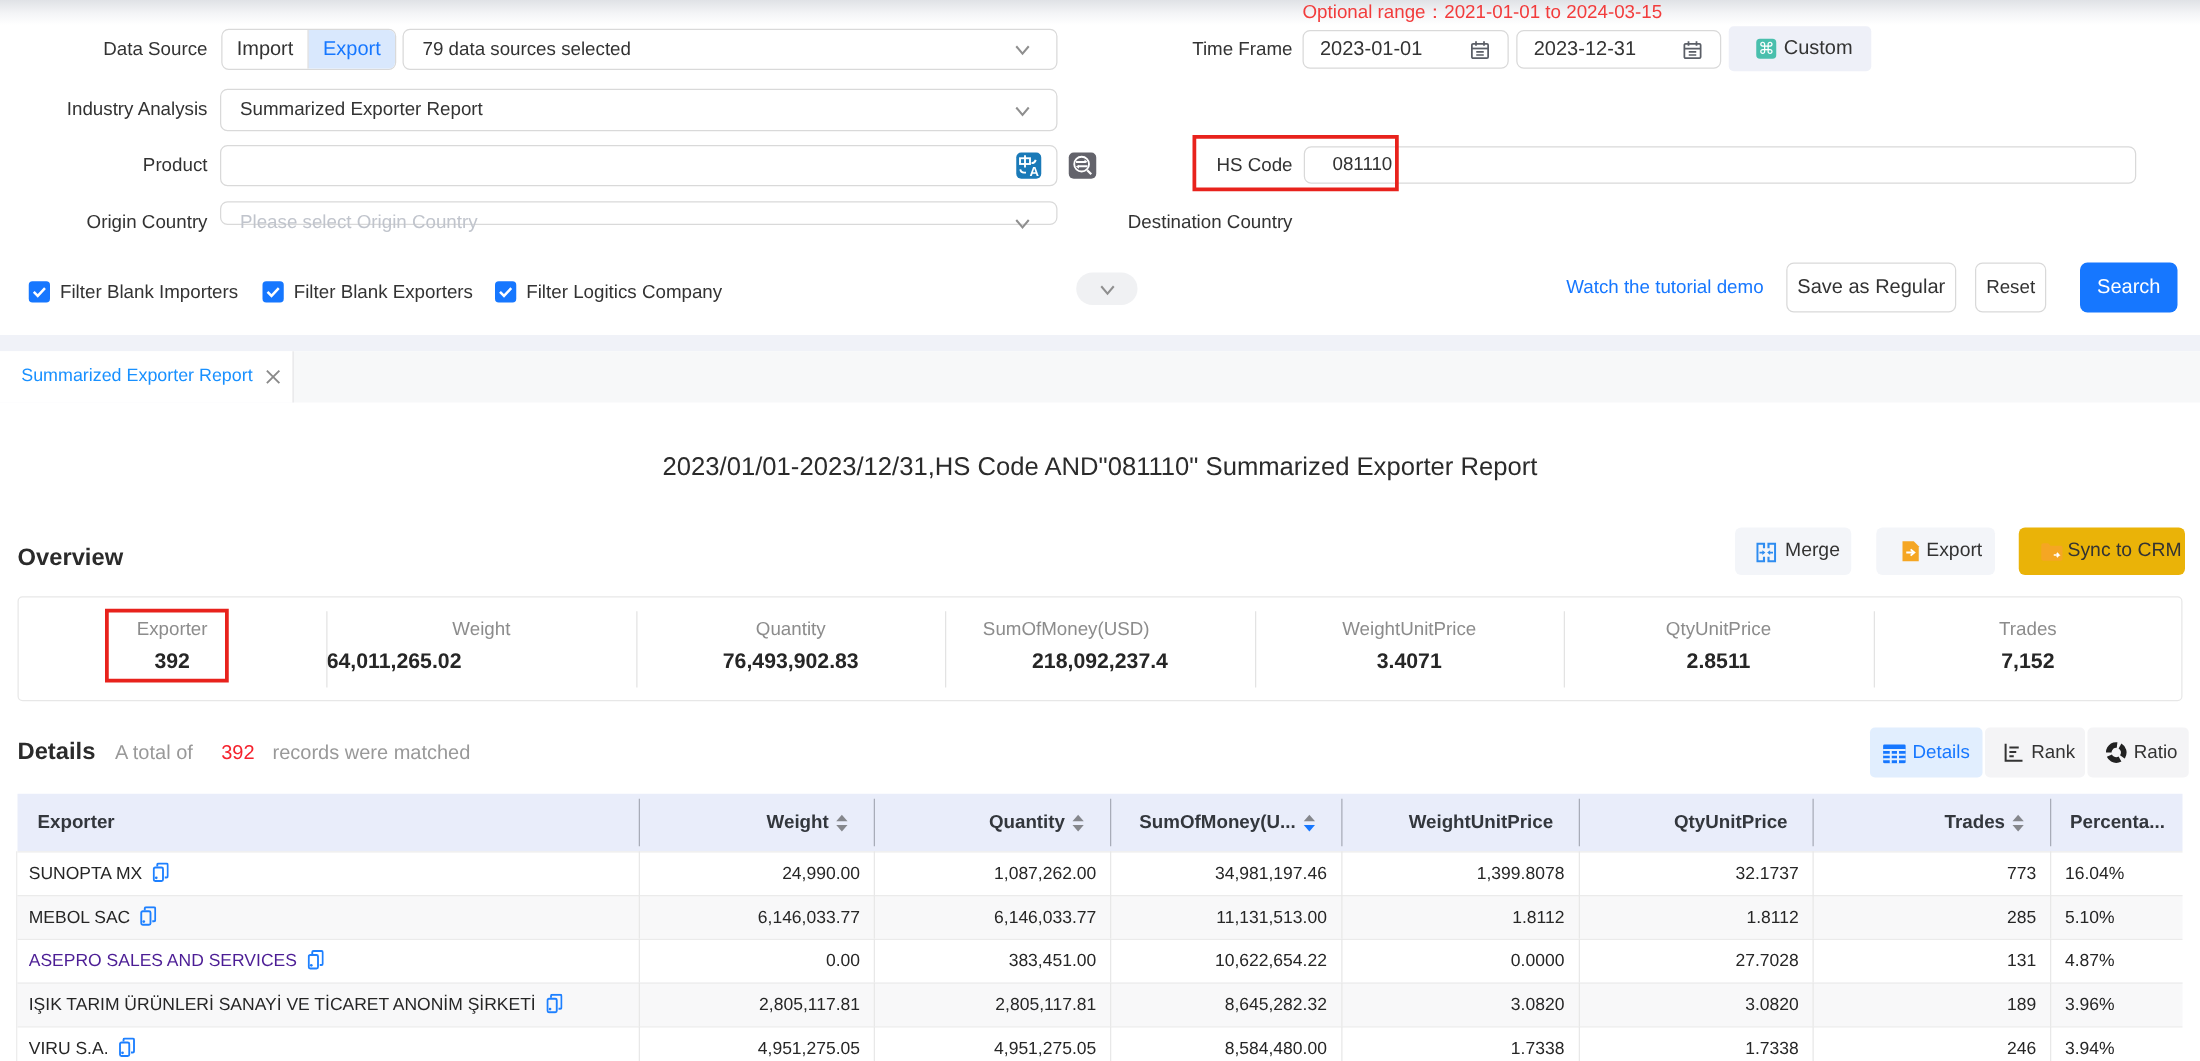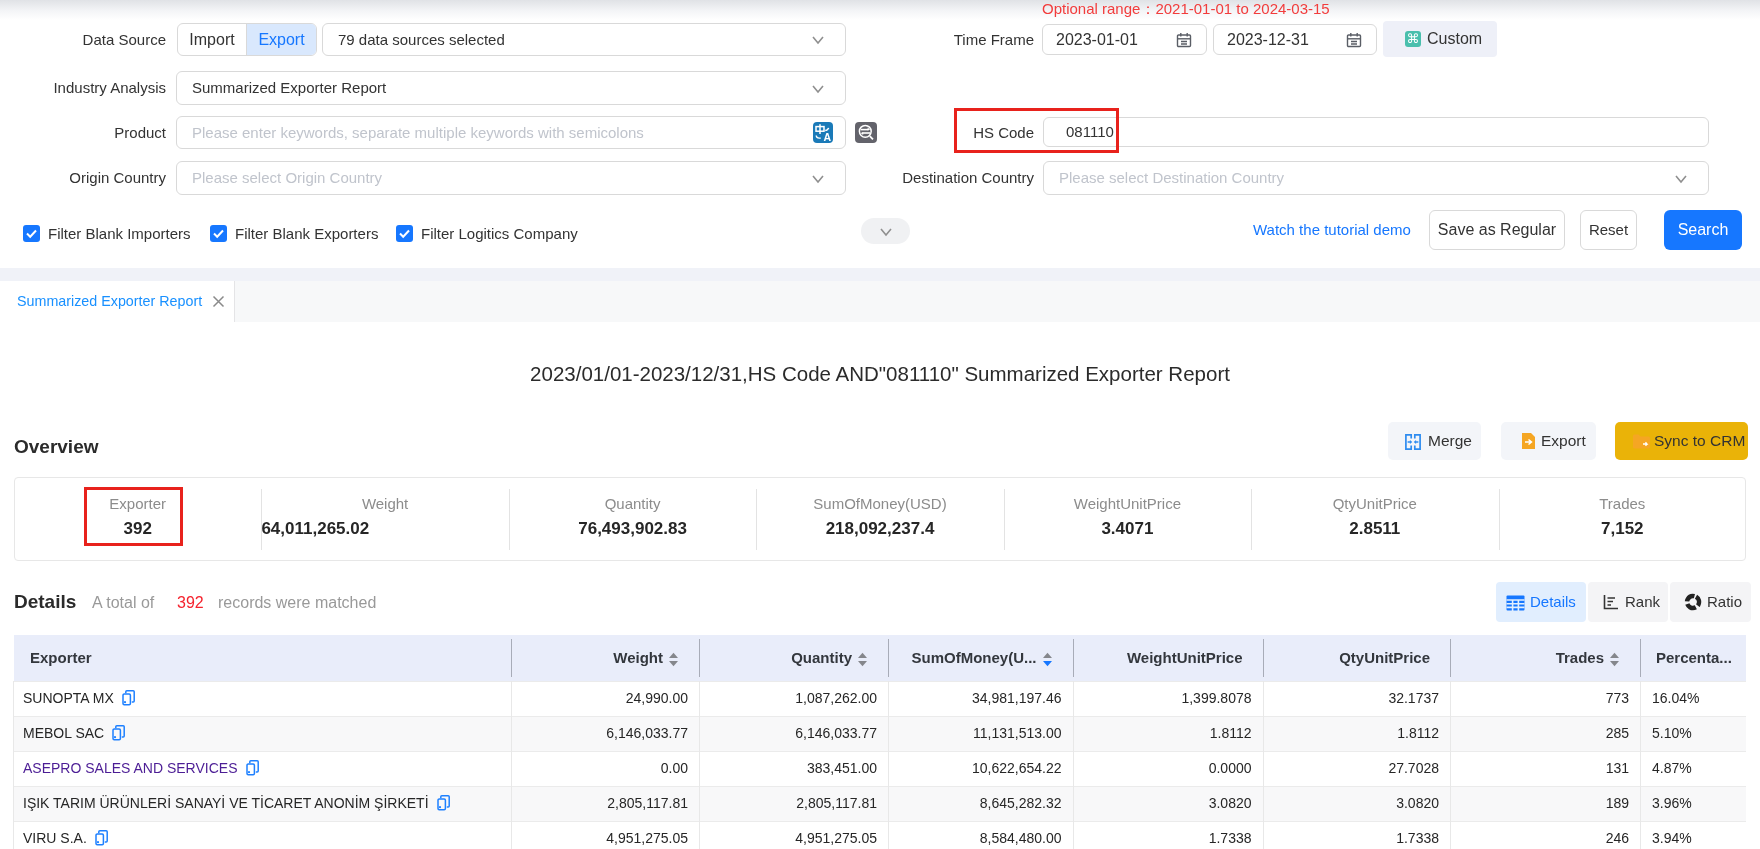--- a/index.html
+++ b/index.html
@@ -67,21 +67,20 @@
   <div class="lbl" style="left:0;top:71px;width:166px;">Industry Analysis</div>
   <div class="ctl" style="left:176px;top:71px;width:670px;height:34px;">
     <div style="position:absolute;left:15px;top:0;line-height:32px;font-size:15px;color:#333;">Summarized Exporter Report</div>
     <svg class="chev" style="right:20px;top:10px;" viewBox="0 0 14 14">
         <polyline points="2,4 7,10 12,4" fill="none" stroke="#8f8f8f" stroke-width="1.6"></polyline>
       </svg>
   </div>
 
   <div class="lbl" style="left:0;top:116px;width:166px;">Product</div>
   <div class="ctl" style="left:176px;top:116px;width:670px;height:33px;">
-    <div style="position:absolute;left:15px;top:0;line-height:31px;" class="ph">Please enter keywords, separate multiple keywords with semicolons</div>
     <div class="abs" style="right:12px;top:5px;width:20px;height:21px;background:#1a7ab8;border-radius:4px;">
       <svg width="20" height="21" viewBox="0 0 20 21">
         <g stroke="#fff" fill="none" stroke-width="1.5">
           <path d="M7 2.2 V12"></path>
           <rect x="3" y="4.6" width="8" height="4.6"></rect>
           <path d="M3.2 13.5 q0.3 2.6 3 2.6 h1.6" stroke-width="1.4"></path>
         </g>
         <path d="M12.2 8.5 q2.6 0 3.4-2.6" stroke="#fff" fill="none" stroke-width="1.5"></path>
         <text x="10.6" y="18.6" fill="#fff" font-size="10.5" font-weight="bold" font-family="Liberation Sans">A</text>
       </svg>
@@ -100,33 +99,27 @@
     </svg>
   </div>
 
   <div class="lbl" style="left:868px;top:116px;width:166px;">HS Code</div>
   <div class="ctl" style="left:1043px;top:117px;width:666px;height:30px;">
     <div style="position:absolute;left:22px;top:0;line-height:28px;font-size:15px;color:#333;">081110</div>
   </div>
   <div class="redbox" style="left:954px;top:108px;width:165px;height:45px;"></div>
 
   <div class="lbl" style="left:0;top:161px;width:166px;">Origin Country</div>
-  <div class="ctl" style="left:176px;top:161px;width:670px;height:34px;">
+  <div class="ctl" style="left:176px;top:161px;width:670px;height:19px;">
     <div style="position:absolute;left:15px;top:0;line-height:32px;" class="ph">Please select Origin Country</div>
     <svg class="chev" style="right:20px;top:10px;" viewBox="0 0 14 14">
         <polyline points="2,4 7,10 12,4" fill="none" stroke="#8f8f8f" stroke-width="1.6"></polyline>
       </svg>
   </div>
   <div class="lbl" style="left:868px;top:161px;width:166px;">Destination Country</div>
-  <div class="ctl" style="left:1043px;top:161px;width:666px;height:34px;">
-    <div style="position:absolute;left:15px;top:0;line-height:32px;" class="ph">Please select Destination Country</div>
-    <svg class="chev" style="right:20px;top:10px;" viewBox="0 0 14 14">
-        <polyline points="2,4 7,10 12,4" fill="none" stroke="#8f8f8f" stroke-width="1.6"></polyline>
-      </svg>
-  </div>
 
   <div class="cbx" style="left:23px;top:225px;">
       <svg width="15" height="15" viewBox="0 0 15 15">
         <polyline points="3,7.5 6.2,10.7 12,4.5" fill="none" stroke="#fff" stroke-width="2"></polyline>
       </svg>
     </div>
   <div class="cblbl" style="left:48px;top:225px;">Filter Blank Importers</div>
   <div class="cbx" style="left:210px;top:225px;">
       <svg width="15" height="15" viewBox="0 0 15 15">
         <polyline points="3,7.5 6.2,10.7 12,4.5" fill="none" stroke="#fff" stroke-width="2"></polyline>
@@ -191,21 +184,21 @@
   </div>
 
   <div class="abs" style="left:14px;top:477px;width:1732px;height:84px;border:1px solid #e7e7e7;border-radius:4px;box-sizing:border-box;"></div>
   <div id="cards">
   <div class="abs" style="left:14.0px;top:495px;width:247.4px;text-align:center;font-size:15px;color:#8c8c8c;">Exporter</div>
   <div class="abs" style="left:14.0px;top:519px;width:247.4px;text-align:center;font-size:17px;font-weight:bold;color:#262626;">392</div>
   <div class="abs" style="left:261.4px;top:495px;width:247.4px;text-align:center;font-size:15px;color:#8c8c8c;">Weight</div>
   <div class="abs" style="left:261.4px;top:519px;width:247.4px;text-align:left;font-size:17px;font-weight:bold;color:#262626;">64,011,265.02</div>
   <div class="abs" style="left:508.9px;top:495px;width:247.4px;text-align:center;font-size:15px;color:#8c8c8c;">Quantity</div>
   <div class="abs" style="left:508.9px;top:519px;width:247.4px;text-align:center;font-size:17px;font-weight:bold;color:#262626;">76,493,902.83</div>
-  <div class="abs" style="left:756.3px;top:495px;width:247.4px;text-align:center;font-size:15px;color:#8c8c8c;">SumOfMoney(USD)</div>
+  <div class="abs" style="left:756.3px;top:495px;width:247.4px;font-size:15px;color:#8c8c8c;padding-left:30px;">SumOfMoney(USD)</div>
   <div class="abs" style="left:756.3px;top:519px;width:247.4px;text-align:center;font-size:17px;font-weight:bold;color:#262626;">218,092,237.4</div>
   <div class="abs" style="left:1003.7px;top:495px;width:247.4px;text-align:center;font-size:15px;color:#8c8c8c;">WeightUnitPrice</div>
   <div class="abs" style="left:1003.7px;top:519px;width:247.4px;text-align:center;font-size:17px;font-weight:bold;color:#262626;">3.4071</div>
   <div class="abs" style="left:1251.1px;top:495px;width:247.4px;text-align:center;font-size:15px;color:#8c8c8c;">QtyUnitPrice</div>
   <div class="abs" style="left:1251.1px;top:519px;width:247.4px;text-align:center;font-size:17px;font-weight:bold;color:#262626;">2.8511</div>
   <div class="abs" style="left:1498.6px;top:495px;width:247.4px;text-align:center;font-size:15px;color:#8c8c8c;">Trades</div>
   <div class="abs" style="left:1498.6px;top:519px;width:247.4px;text-align:center;font-size:17px;font-weight:bold;color:#262626;">7,152</div>
   <div class="abs" style="left:261.4px;top:489px;width:1px;height:61px;background:#e3e3e3;"></div>
   <div class="abs" style="left:508.9px;top:489px;width:1px;height:61px;background:#e3e3e3;"></div>
   <div class="abs" style="left:756.3px;top:489px;width:1px;height:61px;background:#e3e3e3;"></div>

